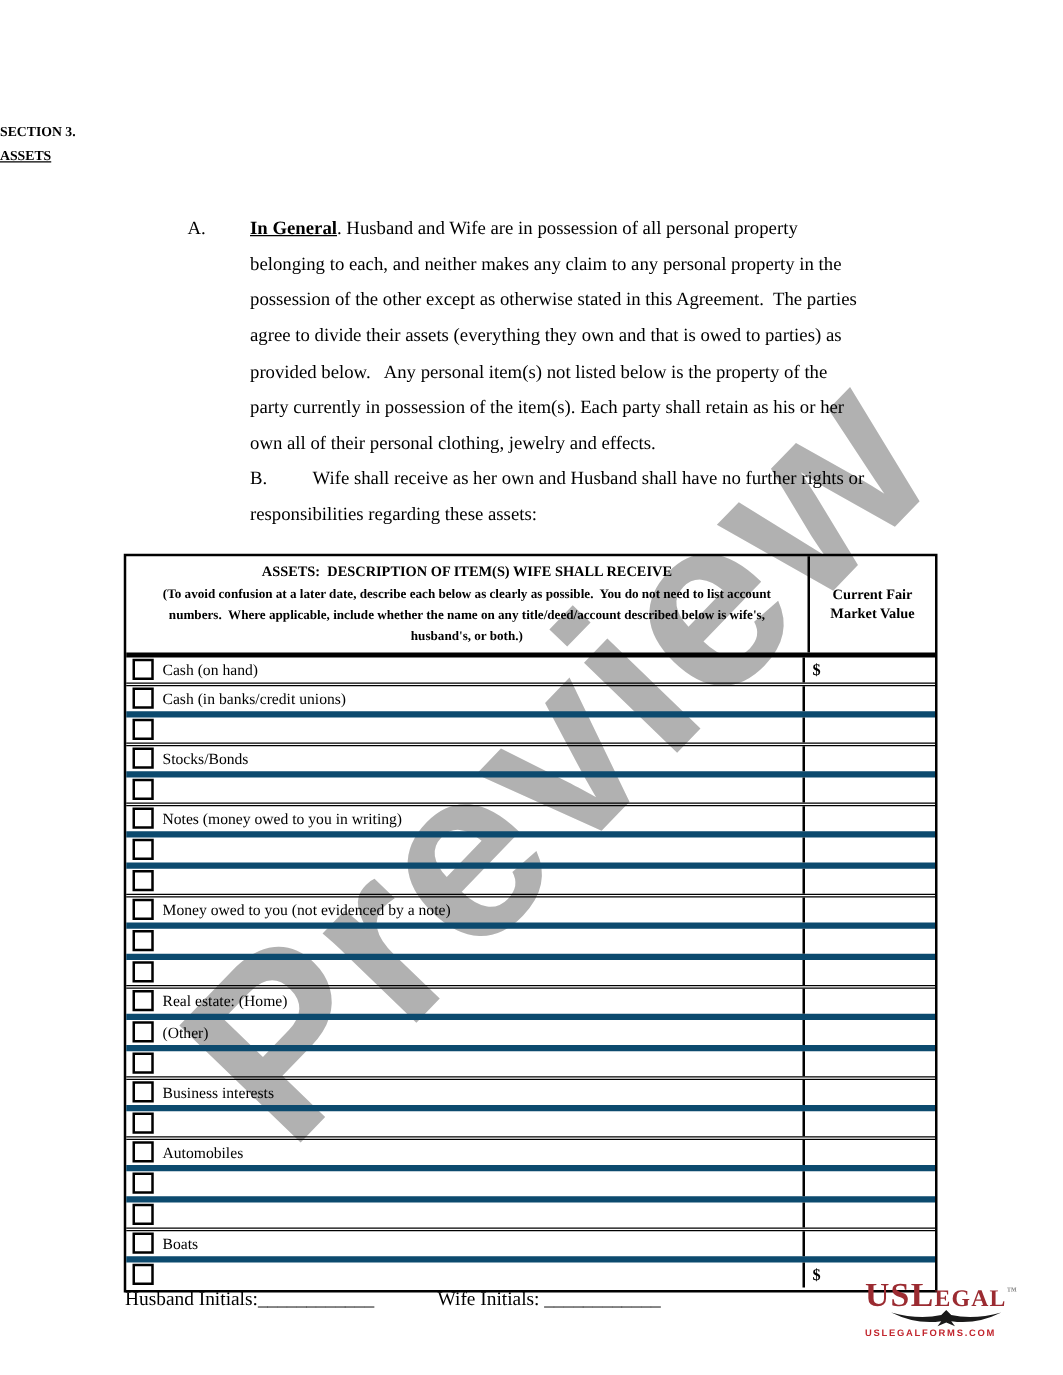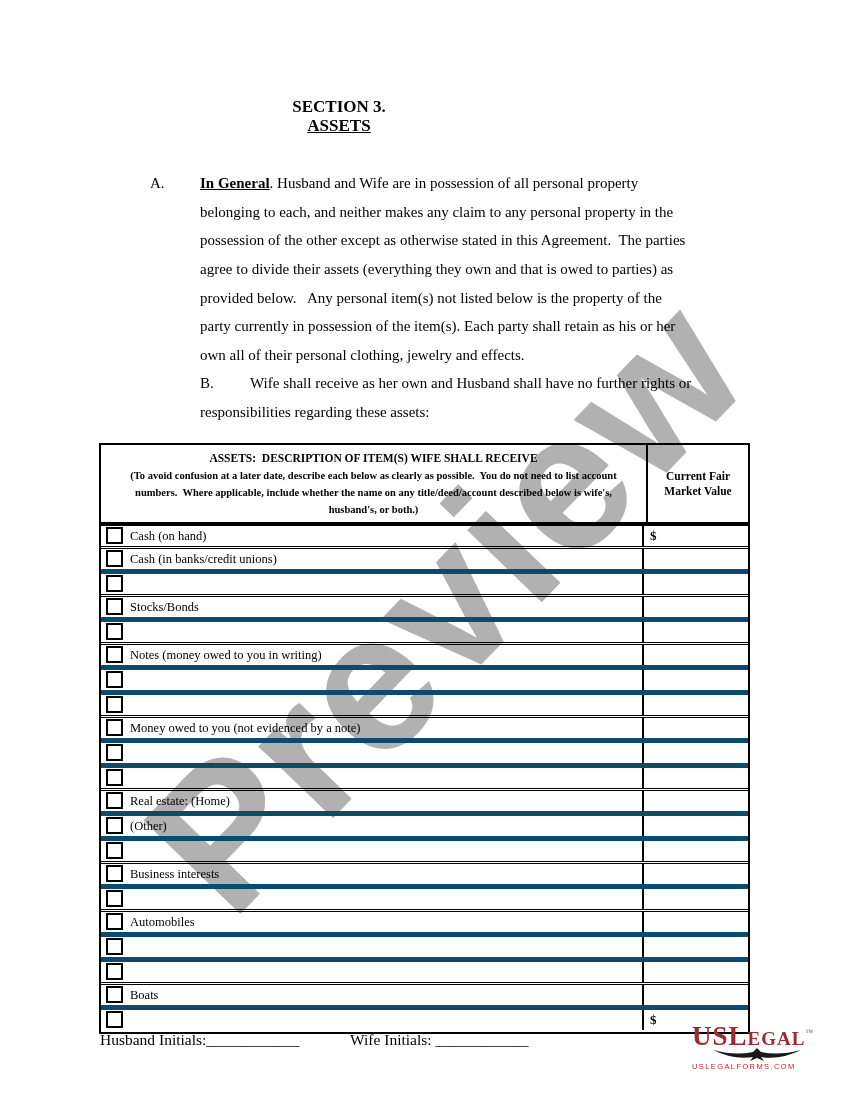--- a/index.html
+++ b/index.html
@@ -11,22 +11,22 @@
   .watermark{
     position:absolute;left:445px;top:605px;z-index:0;
     transform:translate(-50%,-50%) rotate(-46deg);
     font-family:"Liberation Sans", sans-serif;
     font-weight:bold;font-size:196px;color:#ababab;opacity:.92;
     white-space:nowrap;letter-spacing:2px;pointer-events:none;
   }
   .content{position:relative;z-index:1;}
 
   
-  .title{position:absolute;left:0;top:97px;width:678px;text-align:center;
-         font-weight:bold;font-size:17px;line-height:19px;}
+  .title{position:absolute;left:0;top:97px;width:678px;text-align:left;
+         font-weight:bold;font-size:11px;line-height:19px;}
   .title .u{text-decoration:underline;}
 
   
   .para-label-a{position:absolute;left:150px;top:169px;font-size:15px;line-height:28.7px;}
   .para-a{position:absolute;left:200px;top:169px;width:560px;}
   .line{font-size:15px;line-height:28.7px;height:28.7px;white-space:pre-wrap;}
   .lead{font-weight:bold;text-decoration:underline;}
   .para-b{position:absolute;left:200px;top:369px;width:560px;}
   .b-label{display:inline-block;width:50px;}
 
@@ -57,21 +57,21 @@
   .blank{letter-spacing:0;}
 
   
   .logo{position:absolute;left:692px;top:1020px;width:130px;}
   .logo-word{font-family:"Liberation Serif", serif;font-variant:small-caps;
              font-weight:bold;font-size:27px;line-height:26px;color:#9b2b31;
              letter-spacing:1px;white-space:nowrap;}
   .logo-tm{font-size:8px;color:#8a8a8a;vertical-align:super;font-variant:normal;
            letter-spacing:0;}
   .logo-eagle{display:block;margin:-2px auto 0 auto;}
-  .logo-url{font-family:"Liberation Sans", sans-serif;font-weight:normal;
+  .logo-url{font-family:"Liberation Sans", sans-serif;font-weight:bold;
             font-size:7.5px;letter-spacing:1.4px;color:#c2262e;margin-top:0px;}
 </style>
 </head>
 <body>
 
 <div class="page">
   <div class="watermark">Preview</div>
 
   <div class="content">
     <div class="title">

